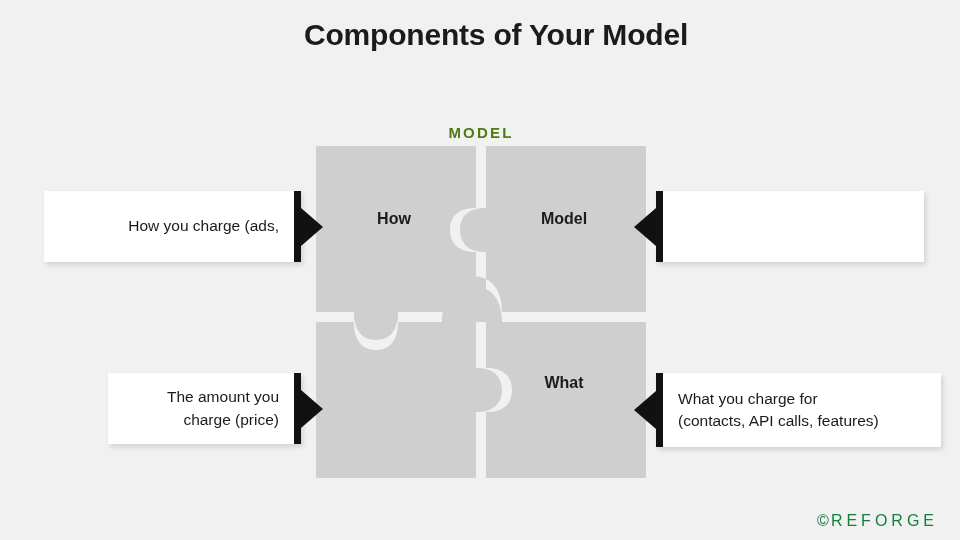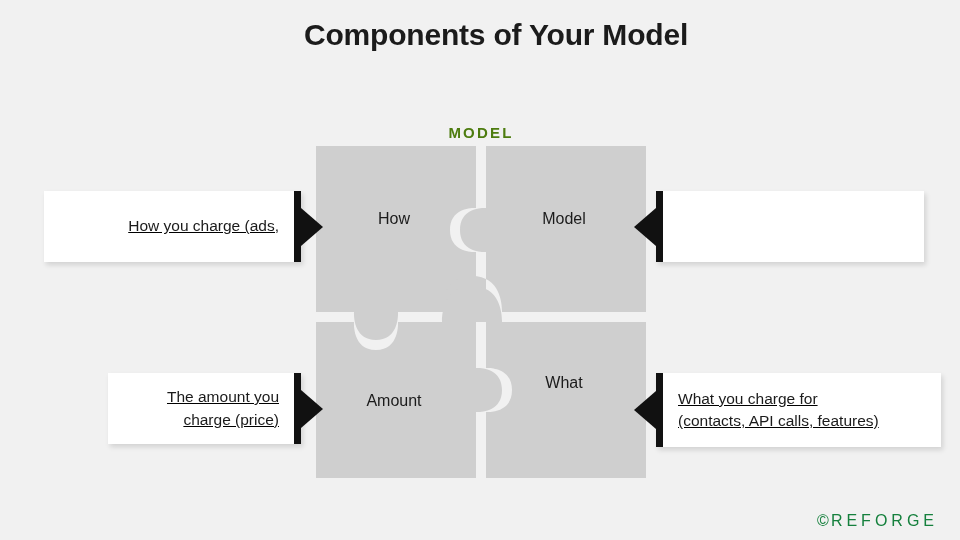--- a/index.html
+++ b/index.html
@@ -55,38 +55,37 @@
     height: 332px;
   }
   #puzzle-svg {
     display: block;
     width: 330px;
     height: 332px;
   }
   .quad-label {
     position: absolute;
     font-size: 16px;
-    font-weight: normal;
+    font-weight: bold;
     color: #1b1b1b;
     text-align: center;
     width: 140px;
   }
 
   
   .quad-label { margin-left: 0; }
 
   
   .callout {
     position: absolute;
     background: #ffffff;
     box-shadow: 2px 3px 5px rgba(0,0,0,0.13);
     display: flex;
     align-items: center;
     box-sizing: border-box;
-    text-decoration: underline;
   }
   .callout-text {
     font-size: 15.5px;
     line-height: 1.45;
     color: #1b1b1b;
     width: 100%;
     padding: 0 14px;
     box-sizing: border-box;
   }
   .callout.left  .callout-text { text-align: right;  padding-right: 22px; }
@@ -196,21 +195,20 @@
                L330,332
                L330,176
                L186,176
                C186,176 188,140 156,140
                C124,140 126,176 126,176
                Z"></path>
     </svg>
 
     <div class="quad-label" style="position:absolute;left:8px;top:64px;">How</div>
     <div class="quad-label" style="position:absolute;left:178px;top:64px;">Model</div>
-    <div class="quad-label" style="position:absolute;left:8px;top:246px;">Amount</div>
     <div class="quad-label" style="position:absolute;left:178px;top:228px;">What</div>
   </div>
 
   <div class="callout left" id="callout-how">
     <div class="callout-text">
       <span>How you charge (ads,</span><br>
     </div>
     <div class="pointer"></div>
   </div>
 

